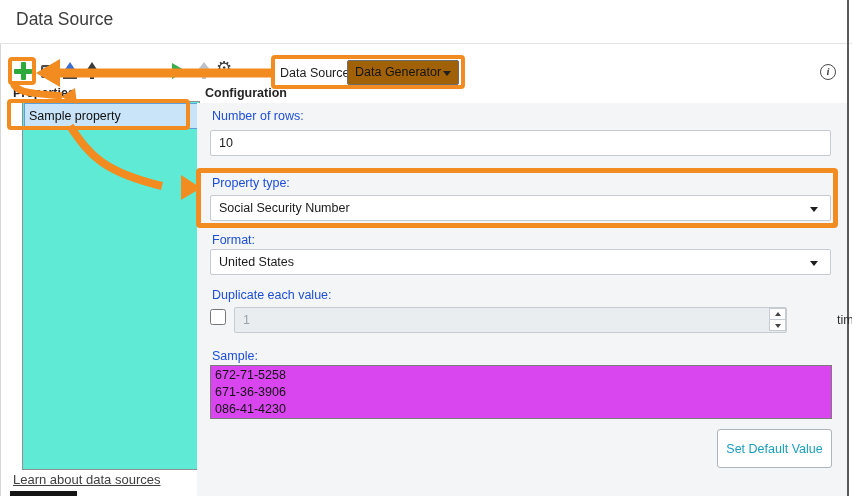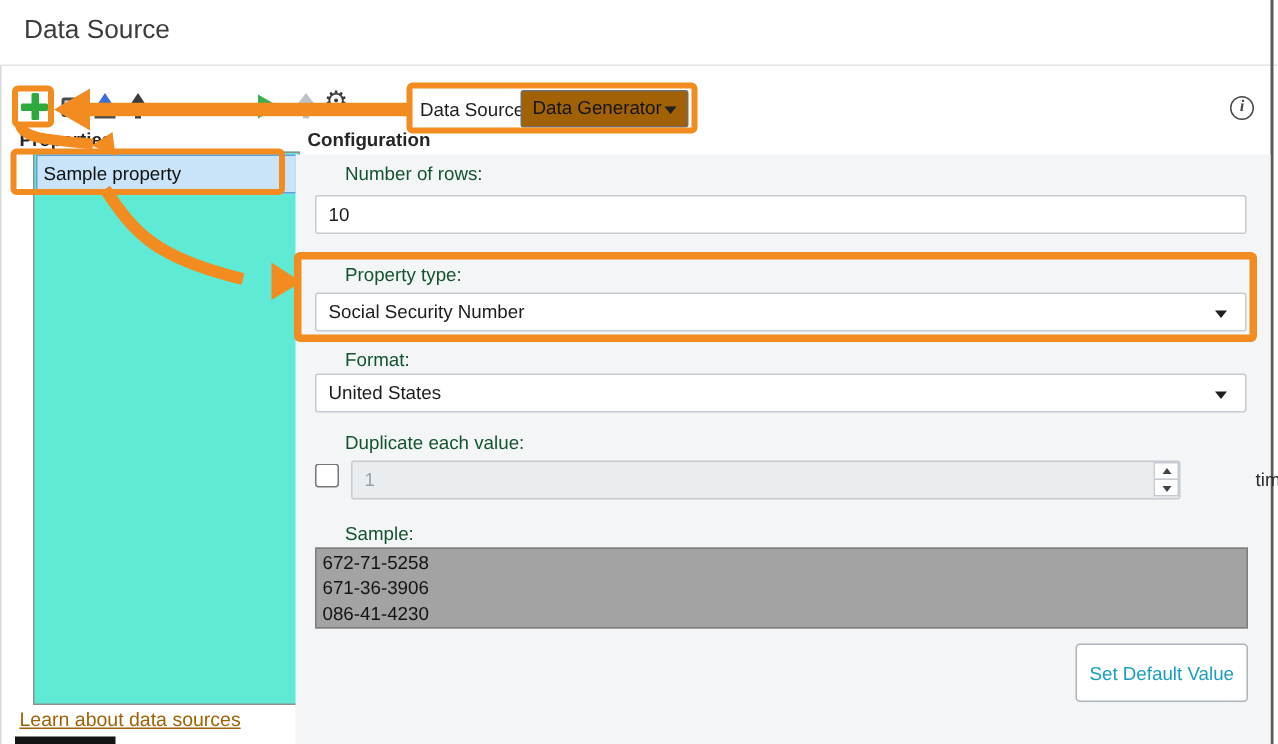--- a/index.html
+++ b/index.html
@@ -35,27 +35,27 @@
   .ds-combo { left:347px; top:60px; width:112px; height:25px; background:#a16207; border:1px solid #6e6e6e; border-radius:2px; }
   .ds-combo-text { position:absolute; left:7px; top:4px; color:#141414; }
   .caret { position:absolute; width:0; height:0; border-left:4.5px solid transparent; border-right:4.5px solid transparent; border-top:5px solid #1f1f1f; }
   .ds-caret { right:7px; top:10px; }
   .info-icon { left:820px; top:64px; width:16px; height:16px; border:1.5px solid #4a4a4a; border-radius:50%; color:#4a4a4a; font-size:11px; text-align:center; line-height:13px; font-family:"Liberation Serif", serif; font-style:italic; font-weight:bold; }
 
   
   .props-header { left:13px; top:86px; font-weight:bold; color:#262626; }
   .props-list { left:22px; top:101px; width:178px; height:369px; background:#5eead4; border:1px solid #8f8f8f; }
   .prop-item-selected { position:absolute; left:1px; top:1px; width:174px; height:26px; background:#c9e4f8; border:1px solid #5ba0db; line-height:24px; padding-left:4px; color:#101010; }
-  .learn-link { left:13px; top:472px; font-size:13px; color:#a16207; text-decoration:underline; }
+  .learn-link { left:13px; top:472px; font-size:13px; color:#404040; text-decoration:underline; }
   .bottom-bar { left:10px; top:491px; width:67px; height:5px; background:#141414; }
 
   
   .cfg-header { left:205px; top:86px; font-weight:bold; color:#262626; }
   .cfg-panel { left:197px; top:103px; width:650px; height:393px; background:#f3f5f7; }
-  .cfg-label { position:absolute; color:#14532d;margin-left:18px; }
+  .cfg-label { position:absolute; color:#1d4ed8; }
   .cfg-input { position:absolute; background:#fff; border:1px solid #c6cbd1; border-radius:2px; font-family:"Liberation Sans", sans-serif; font-size:12.5px; color:#1c1c1c; padding-left:8px; }
   .cfg-select { position:absolute; background:#fff; border:1px solid #c6cbd1; border-radius:2px; }
   .cfg-select .val { position:absolute; left:8px; top:5px; color:#1c1c1c; }
   .lbl-rows { left:212px; top:109px; }
   .inp-rows { left:210px; top:130px; width:621px; height:26px; }
   .lbl-ptype { left:212px; top:176px; }
   .sel-ptype { left:210px; top:195px; width:621px; height:26px; }
   .lbl-format { left:212px; top:233px; }
   .sel-format { left:210px; top:249px; width:621px; height:26px; }
   .sel-caret { right:12px; top:11px; }
@@ -63,21 +63,21 @@
   .dup-check { left:210px; top:309px; width:16px; height:16px; accent-color:#fff; }
   .inp-dup { left:234px; top:307px; width:553px; height:26px; background:#eaedf0; color:#9aa3ac; }
   .spinner { left:769px; top:308px; width:17px; height:24px; }
   .spin-btn { position:absolute; left:0; width:17px; height:12px; background:#fdfdfd; border:1px solid #c6cbd1; }
   .spin-up { top:0; } .spin-down { top:11px; }
   .spin-tri { position:absolute; left:4.5px; width:0; height:0; border-left:3.5px solid transparent; border-right:3.5px solid transparent; }
   .spin-tri.u { top:3px; border-bottom:4px solid #444; }
   .spin-tri.d { top:4px; border-top:4px solid #444; }
   .lbl-times { left:837px; top:313px; color:#2e2e2e; }
   .lbl-sample { left:212px; top:349px; }
-  .sample-box { left:210px; top:365px; width:622px; height:54px; background:#a3a3a3; border:1px solid #7c7c7c; font-size:12.5px; line-height:17px; padding:1px 4px; white-space:pre; color:#141414; }
+  .sample-box { left:210px; top:365px; width:622px; height:54px; background:#d946ef; border:1px solid #7c7c7c; font-size:12.5px; line-height:17px; padding:1px 4px; white-space:pre; color:#141414; }
   .default-btn { left:717px; top:429px; width:115px; height:39px; background:#fff; border:1px solid #adb4ba; border-radius:3px; color:#1a9ebf; font-size:12.5px; text-align:center; line-height:24px; }
 
   
   .hl { position:absolute; border:4px solid #f28b20; border-radius:4px; pointer-events:none; z-index:50; }
   .hl-add   { left:8px;   top:57px;  width:28px;  height:28px; }
   .hl-ds    { left:271px; top:55px;  width:194px; height:34px; }
   .hl-prop  { left:7px;   top:99px;  width:183px; height:31px; }
   .hl-ptype { left:196px; top:168px; width:642px; height:60px; border-width:5px; }
   .arrows-svg { position:absolute; left:0; top:0; width:852px; height:496px; pointer-events:none; z-index:60; }
 </style>

